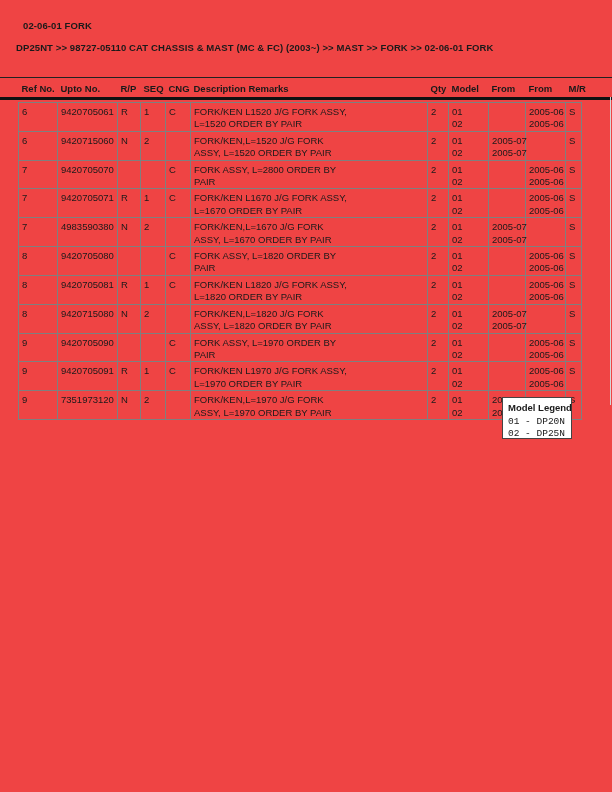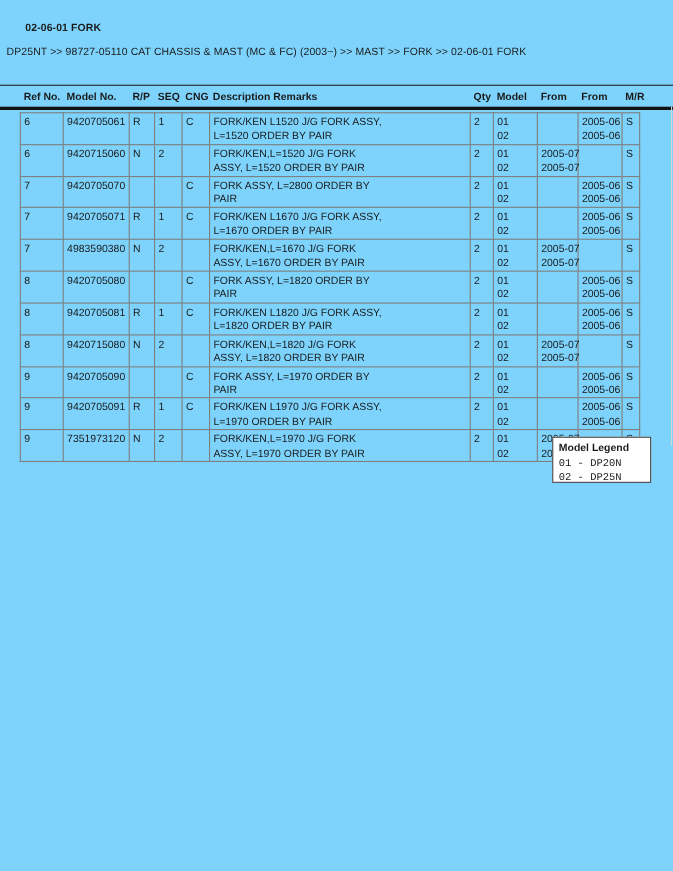--- a/index.html
+++ b/index.html
@@ -4,40 +4,40 @@
 <style>
   html, body {
     margin: 0;
     padding: 0;
     background: #ffffff;
   }
   #page {
     position: relative;
     width: 612px;
     height: 792px;
-    background: #7dd3fc;
+    background: #ef4444;
     font-family: "Liberation Sans", sans-serif;
     color: #1a1a1a;
     overflow: hidden;
   }
   .doc-title {
     position: absolute;
     left: 23px;
     top: 20px;
     font-size: 9.5px;
     font-weight: bold;
     letter-spacing: 0.1px;
     white-space: pre;
   }
   .breadcrumb {
     position: absolute;
-    left: 6px;
+    left: 16px;
     top: 42px;
     font-size: 9.5px;
-    font-weight: normal;
+    font-weight: bold;
     letter-spacing: 0.1px;
     white-space: pre;
   }
   .rule-top {
     position: absolute;
     left: 0;
     top: 77px;
     width: 612px;
     height: 1px;
     background: #222222;
@@ -85,21 +85,21 @@
     font-size: 9.5px;
     line-height: 12.4px;
     vertical-align: top;
     white-space: pre;
     border: 1px solid #7f7f7f;
   }
   .legend-box {
     position: absolute;
     left: 502px;
     top: 397px;
-    width: 90px;
+    width: 70px;
     height: 42px;
     box-sizing: border-box;
     border: 1px solid #444444;
     background: #ffffff;
     padding: 4px 0 0 5px;
   }
   .legend-title {
     font-size: 9.5px;
     font-weight: bold;
     margin-bottom: 3px;
@@ -135,21 +135,21 @@
         <col style="width:237px">
       <col style="width:21px">
         <col style="width:40px">
         <col style="width:37px">
       <col style="width:40px">
         <col style="width:16px">
     </colgroup>
     <thead>
       <tr>
         <th>Ref No.</th>
-        <th>Model No.</th>
+        <th>Upto No.</th>
         <th>R/P</th>
         <th>SEQ</th>
         <th>CNG</th>
         <th>Description Remarks</th>
         <th>Qty</th>
         <th>Model</th>
         <th>From</th>
         <th>From</th>
         <th>M/R</th>
       </tr>

